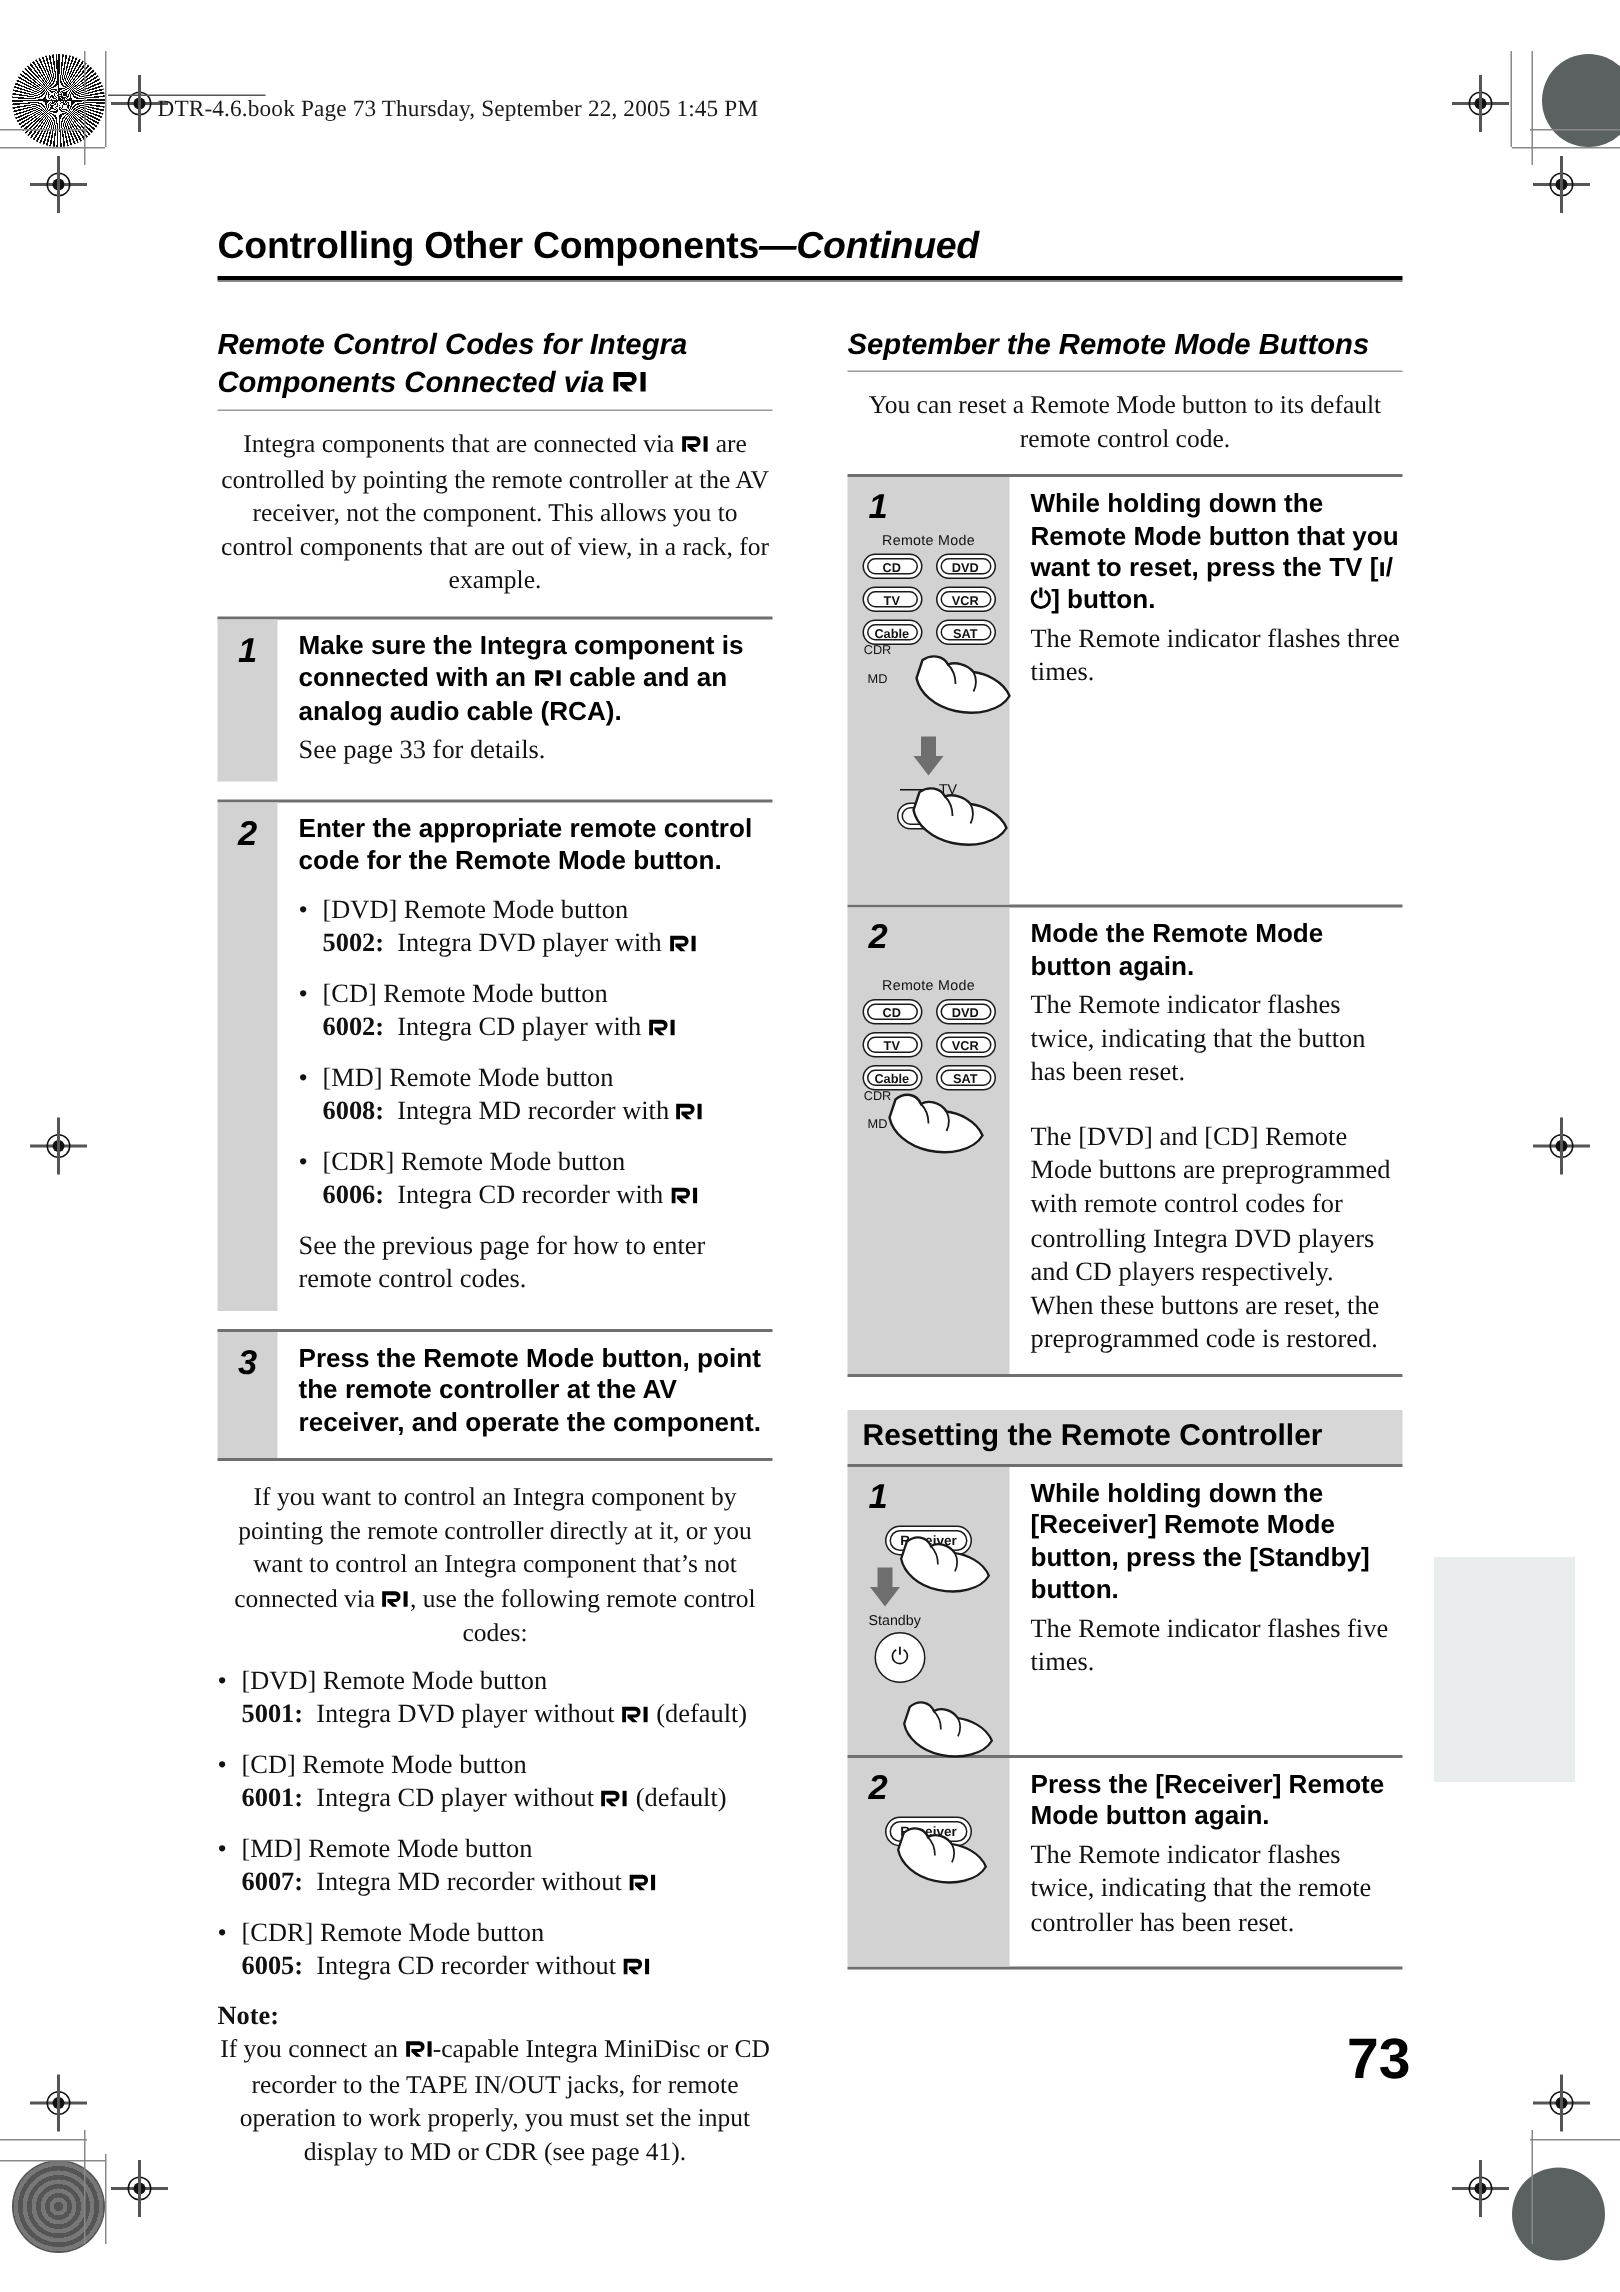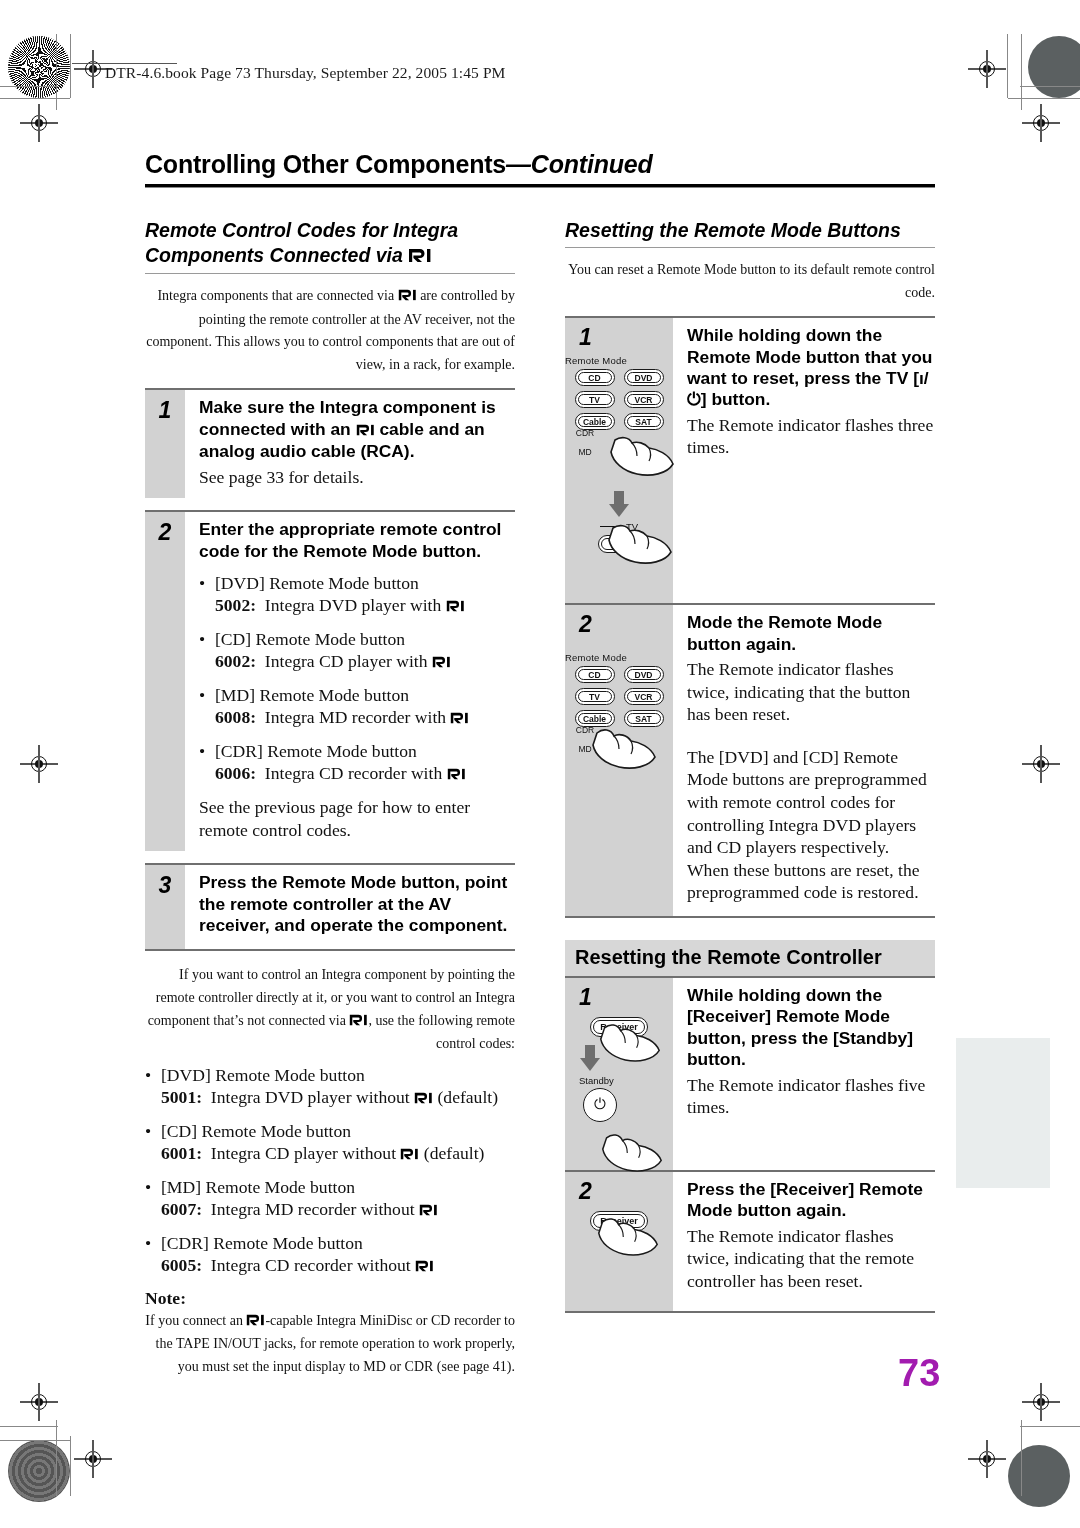--- a/index.html
+++ b/index.html
@@ -74,22 +74,22 @@
   .subhead-rule { border-bottom:1.3px solid #9a9a9a; margin-bottom:11px; }
 
   h2.bandhead {
     font-family:"Liberation Sans", sans-serif;
     font-weight:bold; font-size:20px; color:#000;
     background:#d7d7d7; margin:0; padding:6px 10px 7px 10px;
   }
 
   p.body {
     font-family:"Liberation Serif", serif;
-    font-size:14px; line-height:22.6px; margin:0 0 12px 0; color:#111;
-    text-align:right;
+    font-size:17px; line-height:22.6px; margin:0 0 12px 0; color:#111;
+    text-align:center;
   }
 
   
   .step { display:flex; border-top:2.2px solid #6f6f6f; }
   .step.last { border-bottom:2.2px solid #6f6f6f; }
   .stepnum {
     width:40px; min-width:40px; background:#d2d2d2;
     font-family:"Liberation Sans", sans-serif;
     font-weight:bold; font-style:italic; font-size:23px;
     text-align:center; padding-top:7px; color:#000;
@@ -121,21 +121,21 @@
   .dgram { width:108px; min-width:108px; background:#d2d2d2; position:relative; padding-bottom:8px; }
   .dgram .dnum {
     font-family:"Liberation Sans", sans-serif;
     font-weight:bold; font-style:italic; font-size:23px;
     color:#000; padding:6px 0 0 14px;
   }
   .dtext { padding:7px 0 12px 14px; flex:1; }
 
   .rmlabel {
     font-family:"Liberation Sans", sans-serif; font-size:9.5px;
-    text-align:left; color:#111; margin:4px 0 3px 0; letter-spacing:.2px;
+    text-align:center; color:#111; margin:4px 0 3px 0; letter-spacing:.2px;
   }
   .btnrow { display:flex; justify-content:center; gap:9px; margin-bottom:5px; }
   .rbtn {
     width:40px; height:17px; border:1.4px solid #1a1a1a; border-radius:9px;
     background:#fff; display:flex; align-items:center; justify-content:center;
     font-family:"Liberation Sans", sans-serif; font-size:8.5px; font-weight:bold;
     color:#111; position:relative;
   }
   .rbtn::after {
     content:""; position:absolute; left:2px; right:2px; top:2px; bottom:2px;
@@ -191,21 +191,21 @@
   .hand { position:absolute; pointer-events:none; }
 
   
   .ri { display:inline-block; vertical-align:-1px; }
 
   
   .thumbtab { position:absolute; background:#e9eded; }
 
   .pagenum {
     position:absolute; font-family:"Liberation Sans", sans-serif;
-    font-weight:bold; font-size:38px; color:#a21caf;
+    font-weight:bold; font-size:38px; color:#000000;
   }
 </style>
 </head>
 <body>
 
 <div class="starburst" style="left:8px; top:36px;"></div>
 <div class="starburst flat" style="left:1028px; top:36px;"></div>
 <div class="starburst solid" style="left:8px; top:1440px;"></div>
 <div class="starburst flat" style="left:1008px; top:1445px;"></div>
 
@@ -383,21 +383,21 @@
       <p class="body">If you connect an <span class="ri"><svg width="19" height="12" viewBox="0 0 24 15">
               <path d="M1 1 h11 a4.5 4.5 0 0 1 0 9 h-2.2 l4.2 4 h-4.4 l-4.2 -4 v-2.4 h6.4 a1.6 1.6 0 0 0 0 -3.2 h-7.6 v9.6 h-3.2 z" fill="#000"></path>
               <rect x="19" y="1" width="3.4" height="13" fill="#000"></rect>
             </svg></span>-capable Integra MiniDisc or CD recorder to the TAPE IN/OUT jacks, for remote operation to work properly, you must set the input display to MD or CDR (see page 41).</p>
     </div>
 
     <div class="colGap"></div>
 
     <div class="colR">
 
-      <h2 class="subhead">Resetting the Remote Mode Buttons</h2>
+      <h2 class="subhead">September the Remote Mode Buttons</h2>
       <div class="subhead-rule"></div>
 
       <p class="body">You can reset a Remote Mode button to its default remote control code.</p>
 
       <div class="dstep">
         <div class="dgram">
           <div class="dnum">1</div>
           <div class="rmlabel">Remote Mode</div>
           <div class="btnrow">
             <div class="rbtn">CD</div>

